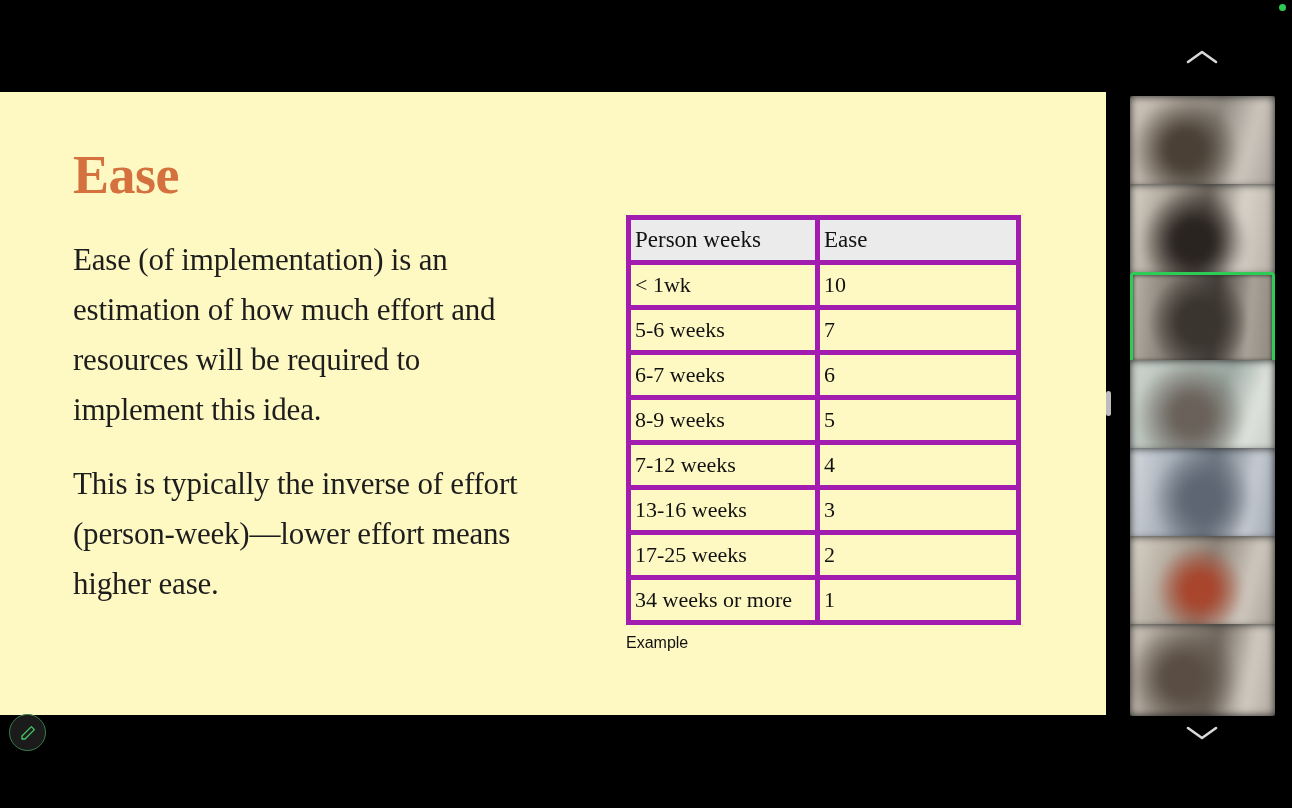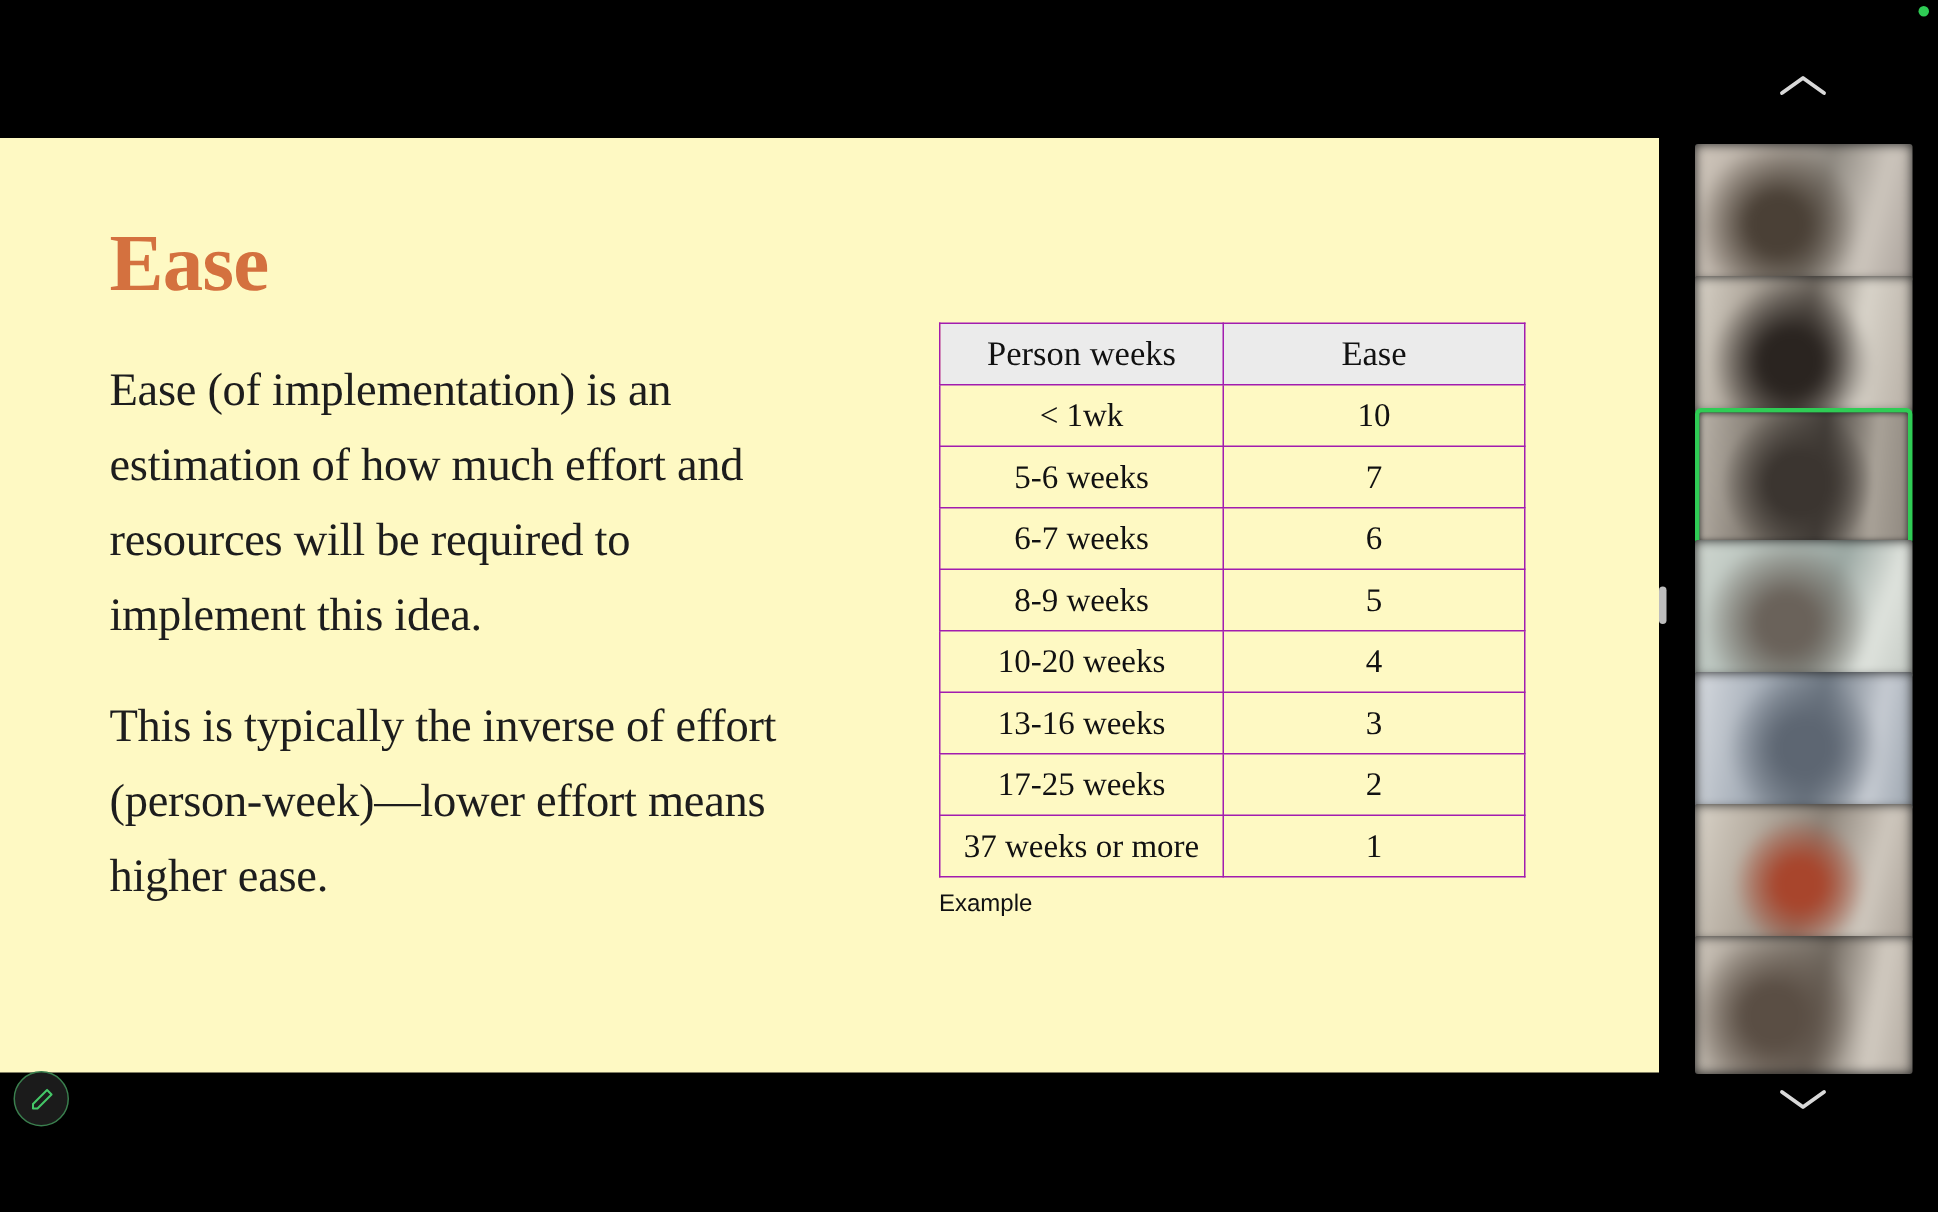--- a/index.html
+++ b/index.html
@@ -88,22 +88,22 @@
 
   table.ease-table {
     border-collapse: collapse;
     width: 390px;
     table-layout: fixed;
     font-family: "Liberation Serif", serif;
   }
 
   table.ease-table th,
   table.ease-table td {
-    border: 1px solid #a21caf;
-    text-align: center;
+    border: 5px solid #a21caf;
+    text-align: left;
     font-size: 22px;
     font-weight: normal;
     color: #111111;
     height: 40px;
     padding: 0 4px;
     line-height: 40px;
     white-space: nowrap;
     overflow: hidden;
   }
 
@@ -258,33 +258,33 @@
             </tr>
             <tr>
               <td>6-7 weeks</td>
               <td>6</td>
             </tr>
             <tr>
               <td>8-9 weeks</td>
               <td>5</td>
             </tr>
             <tr>
-              <td>10-20 weeks</td>
+              <td>7-12 weeks</td>
               <td>4</td>
             </tr>
             <tr>
               <td>13-16 weeks</td>
               <td>3</td>
             </tr>
             <tr>
               <td>17-25 weeks</td>
               <td>2</td>
             </tr>
             <tr>
-              <td>37 weeks or more</td>
+              <td>34 weeks or more</td>
               <td>1</td>
             </tr>
           </tbody>
         </table>
         <div class="table-caption">Example</div>
       </div>
 
     </div>
   </div>
 

